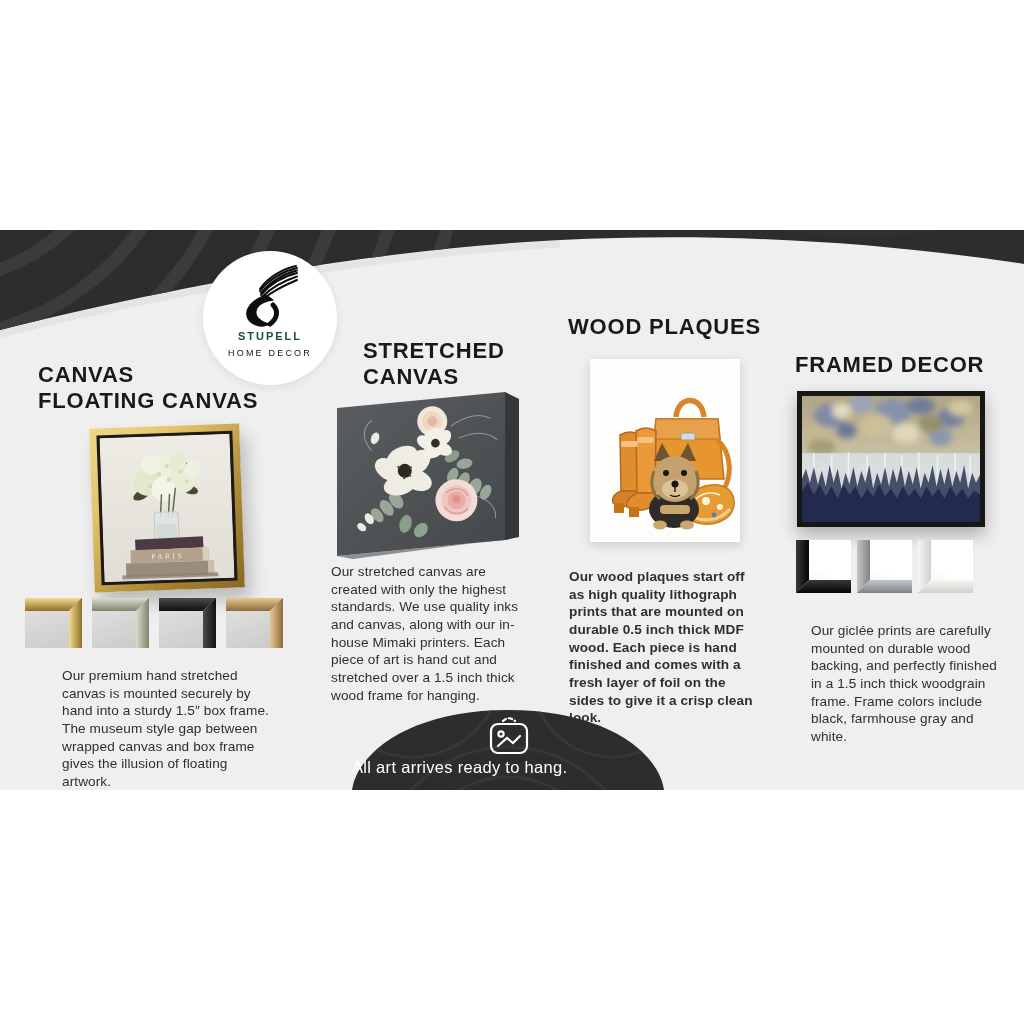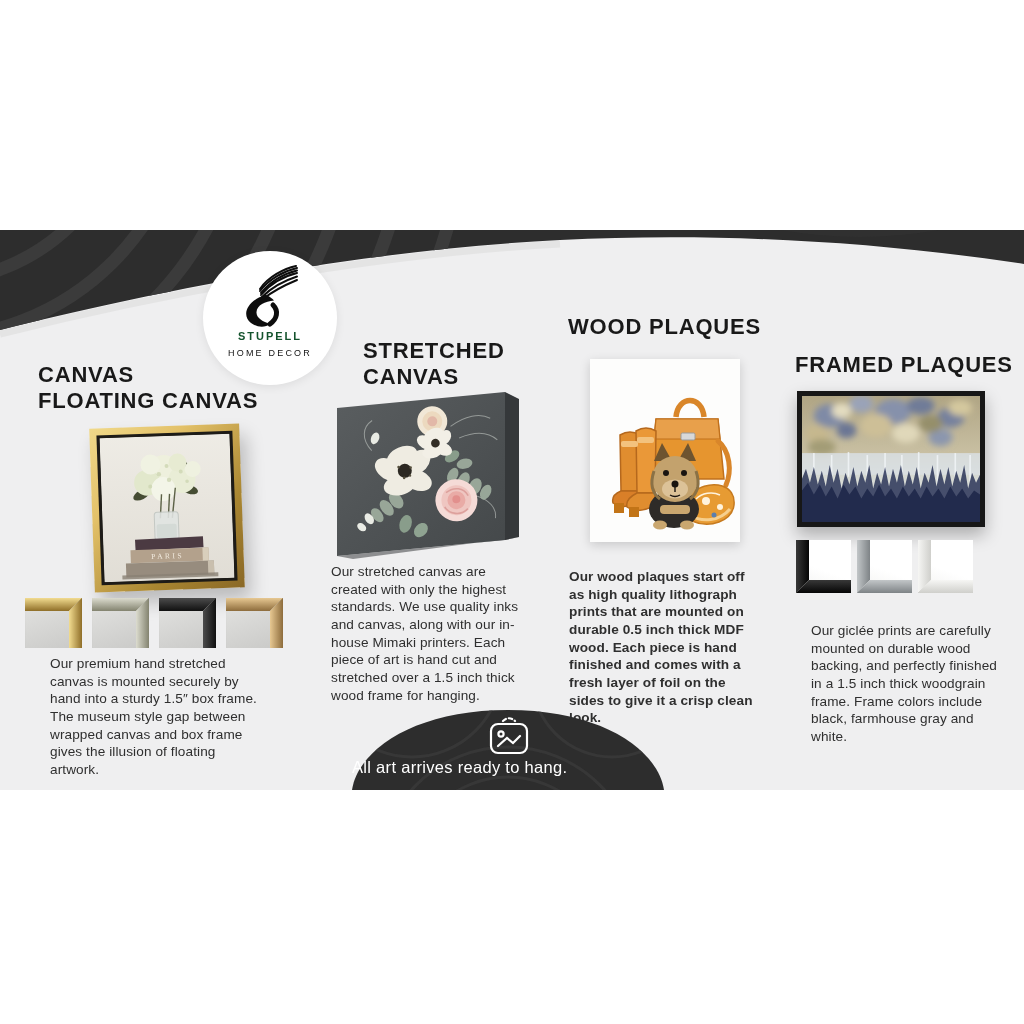--- a/index.html
+++ b/index.html
@@ -196,21 +196,21 @@
         <div class="chip-right"></div>
     </div>
     <div class="chip" style="--f1:var(--bronze1);--f2:var(--bronze2);">
       <div class="chip-canvas"></div>
         <div class="chip-shadow"></div>
         <div class="chip-top"></div>
         <div class="chip-right"></div>
     </div>
   </div>
 
-  <p class="abs body-txt" style="left:50px;top:655px;width:212px;margin:0;">Our premium hand stretched canvas is mounted securely by hand into a sturdy 1.5″ box frame. The museum style gap between wrapped canvas and box frame gives the illusion of floating artwork.</p>
+  <p class="abs body-txt" style="left:50px;top:655px;width:212px;margin:12px;">Our premium hand stretched canvas is mounted securely by hand into a sturdy 1.5″ box frame. The museum style gap between wrapped canvas and box frame gives the illusion of floating artwork.</p>
 
   <div class="abs h-title" style="left:363px;top:338px;">
     <div>STRETCHED</div>
     <div>CANVAS</div>
   </div>
 
   <svg class="abs" style="left:333px;top:388px;" width="192" height="172" viewBox="0 0 192 172">
     <defs>
       <linearGradient id="charGrad" x1="0" y1="0" x2="1" y2="1">
         <stop offset="0" stop-color="#5a5e60"></stop>
@@ -360,21 +360,21 @@
         <rect x="70" y="146" width="30" height="9" rx="4" fill="#caa76f"></rect>
         <ellipse cx="70" cy="166" rx="7" ry="4.5" fill="#caa76f"></ellipse>
         <ellipse cx="97" cy="166" rx="7" ry="4.5" fill="#caa76f"></ellipse>
       </g>
     </svg>
   </div>
 
   <p class="abs body-txt" style="left:569px;top:568px;width:192px;margin:0;font-weight:bold;">Our wood plaques start off as high quality lithograph prints that are mounted on durable 0.5 inch thick MDF wood. Each piece is hand finished and comes with a fresh layer of foil on the sides to give it a crisp clean look.</p>
 
   <div class="abs h-title" style="left:795px;top:352px;">
-    <div>FRAMED PLAQUES</div>
+    <div>FRAMED DECOR</div>
   </div>
 
   <div class="abs giclee">
     <svg viewBox="0 0 180 128" preserveAspectRatio="none">
       <defs>
         <linearGradient id="topGrad" x1="0" y1="0" x2="0" y2="1">
           <stop offset="0" stop-color="#b0a584"></stop>
             <stop offset="0.45" stop-color="#c8bfa2"></stop>
           <stop offset="0.62" stop-color="#d6d9d2"></stop>
             <stop offset="1" stop-color="#dde2e6"></stop>

